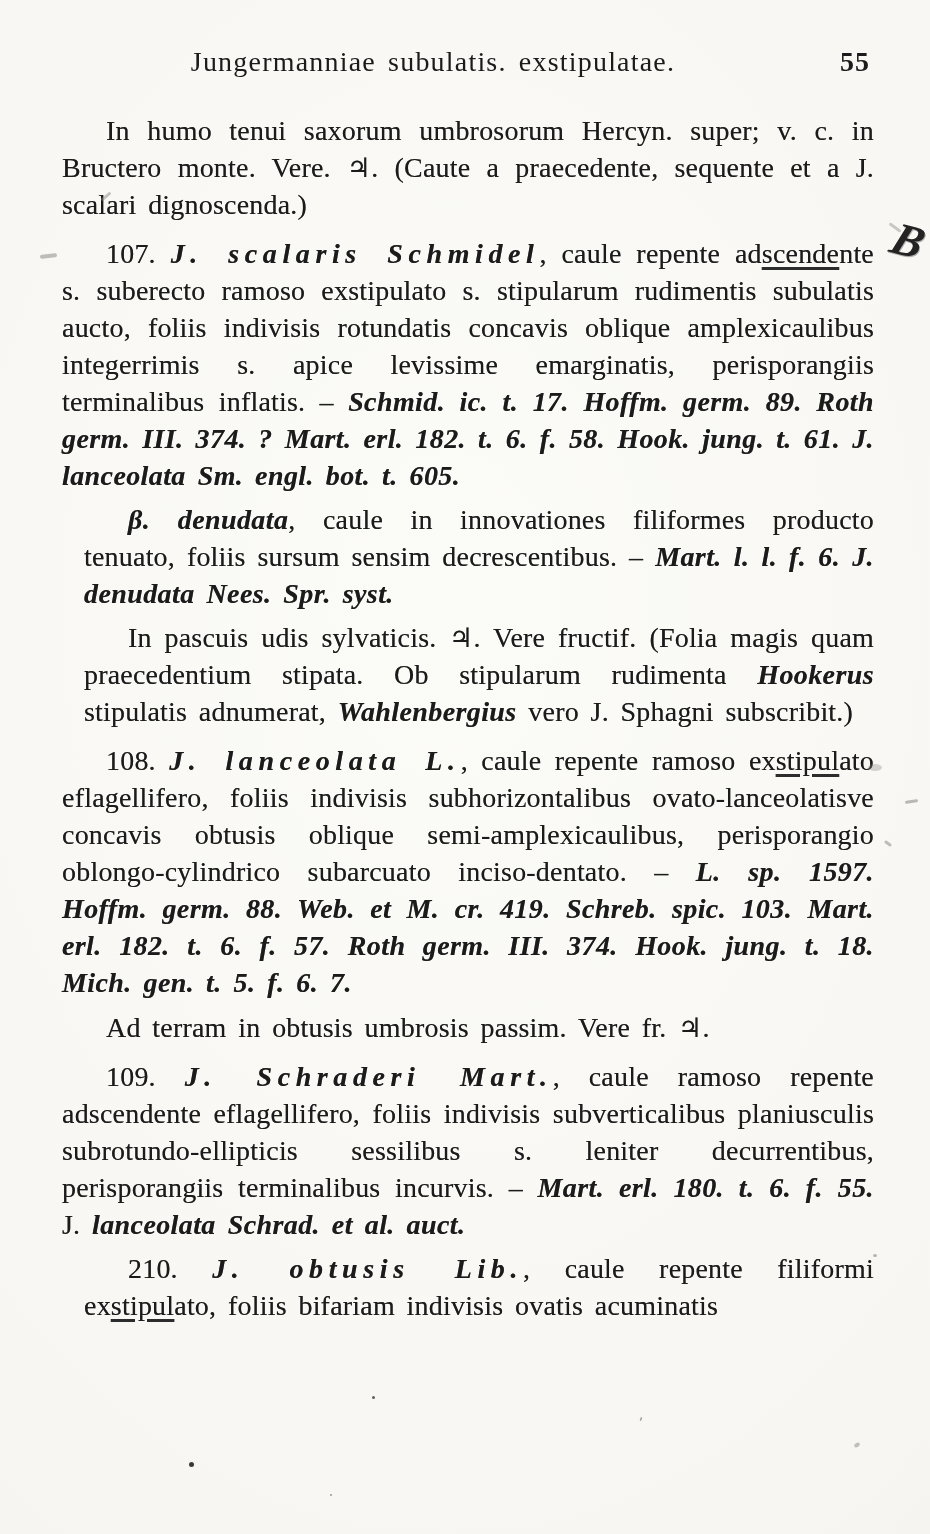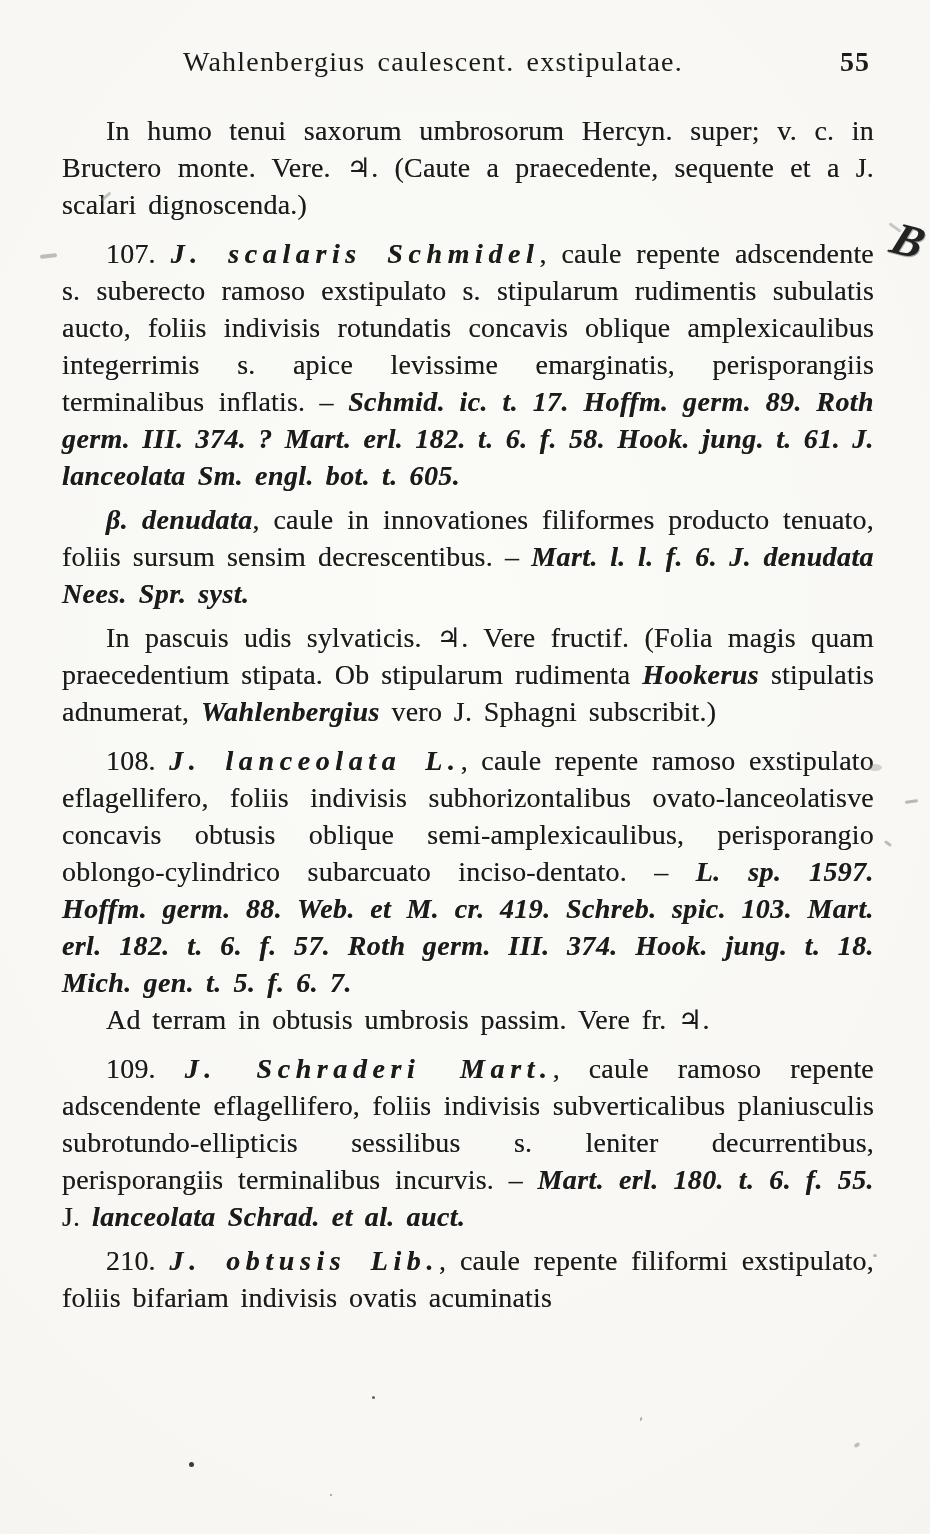--- a/index.html
+++ b/index.html
@@ -53,42 +53,43 @@
     margin: 0;
     text-indent: 44px;
     text-align: justify;
     font-size: 28px;
     line-height: 37px;
     word-spacing: 4.5px;
     letter-spacing: 0.2px;
     text-shadow: 0 0 0.5px rgba(10,10,10,0.55);
   }
   .body-text p.para.gap-med   { margin-top: 12px; }
-  .body-text p.para.gap-small { margin-top: 7px; }
-  .body-text p.para.gap-none  { margin-top: 0; }
+  .body-text p.para.gap-small { margin-top: 7px; margin-left: 22px; }
+  .body-text p.para.gap-none  { margin-top: 8px; }
 
   .seg-normal { }
   .seg-reference {
     font-style: italic;
     font-weight: bold;
     letter-spacing: 0.4px;
   }
   .seg-species {
     font-style: italic;
     font-weight: bold;
     letter-spacing: 0.2em;
     word-spacing: 0.35em;
   }
   .seg-entry-number {
     text-decoration-thickness: 3px;
     text-underline-offset: 5px;
     text-decoration-color: #222;
   }
   .seg-entry-number-plain { }
   .seg-underline-mark {
+    text-decoration: underline;
     text-decoration-thickness: 3px;
     text-underline-offset: 4px;
     text-decoration-color: #2c2c2c;
   }
   .seg-jupiter {
     font-family: "DejaVu Sans", sans-serif;
     font-weight: bold;
     font-size: 0.96em;
   }
   
@@ -126,21 +127,21 @@
   .speck.s4 { left: 854px; top: 1443px; width: 6px; height: 4px; opacity: .3; transform: rotate(-30deg); }
   .speck.s5 { left: 873px; top: 1254px; width: 4px; height: 3px; opacity: .35; }
   .speck.s6 { left: 330px; top: 1494px; width: 2px; height: 2px; opacity: .5; }
 </style>
 </head>
 <body>
 
 <div class="page">
 
   <div class="running-head">
-    <div class="title">Wahlenbergius caulescent. exstipulatae.</div>
+    <div class="title">Jungermanniae subulatis. exstipulatae.</div>
     <div class="pagenum">55</div>
   </div>
 
   <div class="body-text">
       <p class="para gap-none"><span class="seg-normal">In humo tenui saxorum umbrosorum Hercyn. super; v. c. in Bructero monte.  Vere. </span><span class="seg-jupiter">♃</span><span class="seg-normal">. (Caute a praecedente, sequente et a J. scalari dignoscenda.)</span></p>
       <p class="para gap-med"><span class="seg-entry-number">107</span><span class="seg-normal">. </span><span class="seg-species">J. scalaris Schmidel</span><span class="seg-normal">, caule repente ad</span><span class="seg-underline-mark">scende</span><span class="seg-normal">nte s. suberecto ramoso exstipulato s. stipularum rudimentis subulatis aucto, foliis indivisis rotundatis concavis oblique amplexicaulibus integerrimis s. apice levissime emarginatis, perisporangiis terminalibus inflatis. – </span><span class="seg-reference">Schmid. ic. t. 17. Hoffm. germ. 89. Roth germ. III. 374. ? Mart. erl. 182. t. 6. f. 58. Hook. jung. t. 61. J. lanceolata Sm. engl. bot. t. 605.</span></p>
       <p class="para gap-small"><span class="seg-reference">β. denudata</span><span class="seg-normal">, caule in innovationes filiformes producto tenuato, foliis sursum sensim decrescentibus. – </span><span class="seg-reference">Mart. l. l. f. 6. J. denudata Nees. Spr. syst.</span></p>
       <p class="para gap-small"><span class="seg-normal">In pascuis udis sylvaticis. </span><span class="seg-jupiter">♃</span><span class="seg-normal">. Vere fructif. (Folia magis quam praecedentium stipata. Ob stipularum rudimenta </span><span class="seg-reference">Hookerus</span><span class="seg-normal"> stipulatis adnumerat, </span><span class="seg-reference">Wahlenbergius</span><span class="seg-normal"> vero J. Sphagni subscribit.)</span></p>
       <p class="para gap-med"><span class="seg-entry-number">108</span><span class="seg-normal">. </span><span class="seg-species">J. lanceolata L.</span><span class="seg-normal">, caule repente ramoso ex</span><span class="seg-underline-mark">stipul</span><span class="seg-normal">ato eflagellifero, foliis indivisis subhorizontalibus ovato-lanceolatisve concavis obtusis oblique semi-amplexicaulibus, perisporangio oblongo-cylindrico subarcuato inciso-dentato. – </span><span class="seg-reference">L. sp. 1597. Hoffm. germ. 88. Web. et M. cr. 419. Schreb. spic. 103. Mart. erl. 182. t. 6. f. 57. Roth germ. III. 374. Hook. jung. t. 18. Mich. gen. t. 5. f. 6. 7.</span></p>
       <p class="para gap-none"><span class="seg-normal">Ad terram in obtusis umbrosis passim.  Vere fr. </span><span class="seg-jupiter">♃</span><span class="seg-normal">.</span></p>

